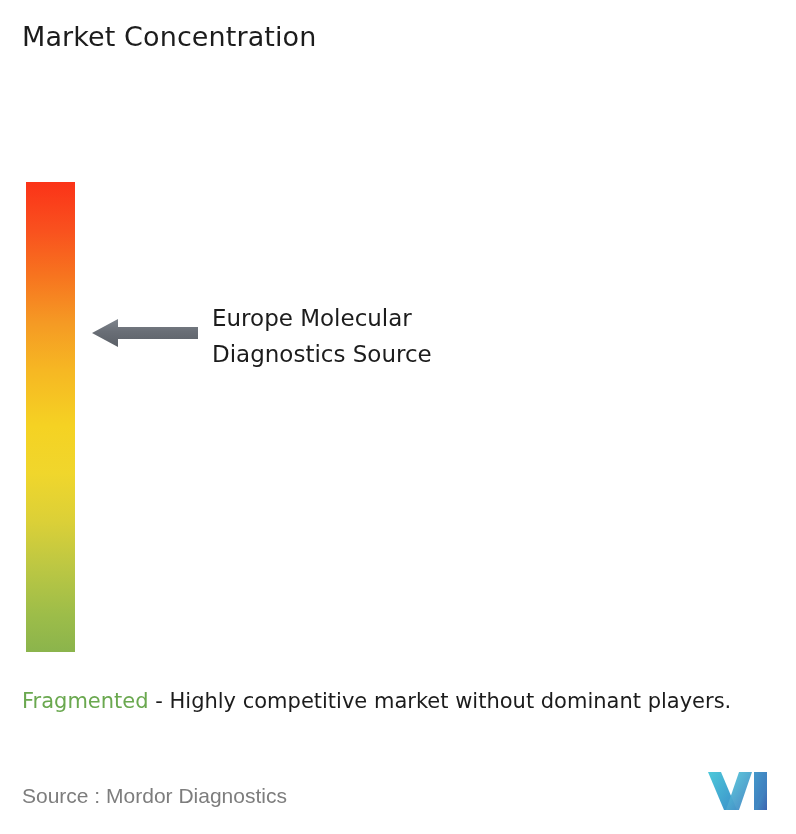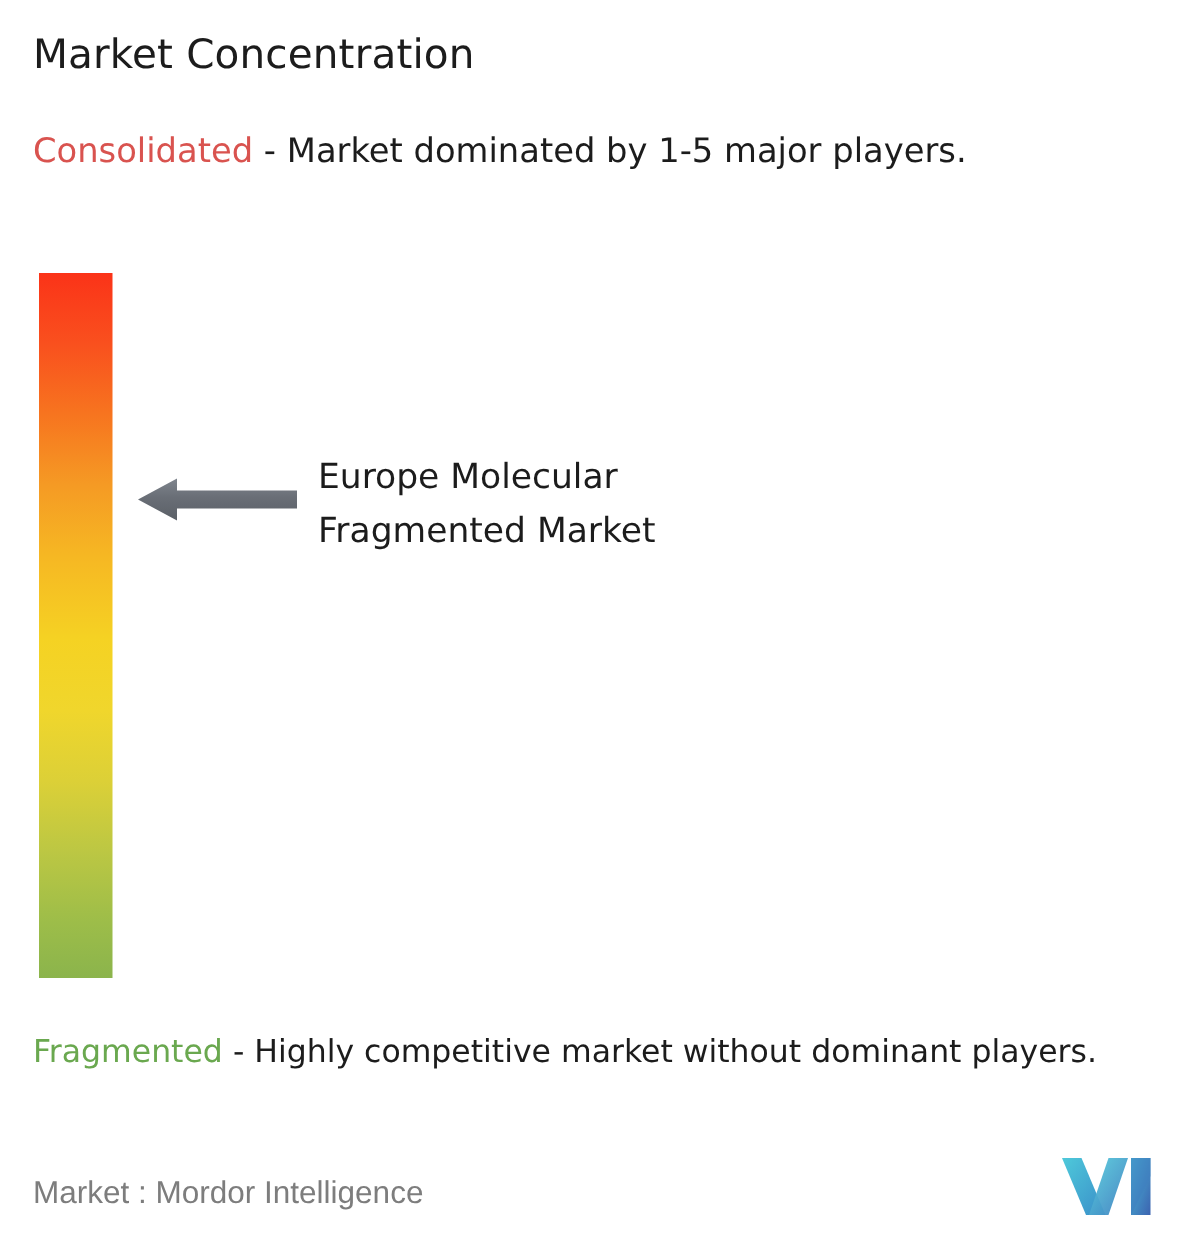--- a/index.html
+++ b/index.html
@@ -132,48 +132,45 @@
     height: 40px;
   }
 </style>
 </head>
 <body>
 
 <div class="page">
 
   <div class="page-title">Market Concentration</div>
 
-  <div class="legend-top">
-    <span class="legend-term-consolidated">Consolidated</span><span> </span> <span class="legend-desc">- Market dominated by 1-5 major players.</span>
-  </div>
 
   <div class="gradient-bar"></div>
 
   <div class="callout">
     <span class="arrow-icon">
       <svg width="106" height="30" viewBox="0 0 106 30" xmlns="http://www.w3.org/2000/svg">
         <defs>
           <linearGradient id="arrowGrad" x1="0" y1="0" x2="0" y2="1">
             <stop offset="0%" stop-color="#7f858d"></stop>
             <stop offset="45%" stop-color="#696e76"></stop>
             <stop offset="100%" stop-color="#5b6067"></stop>
           </linearGradient>
         </defs>
         <polygon points="0,15 26,1 26,9 106,9 106,21 26,21 26,29" fill="url(#arrowGrad)"></polygon>
       </svg>
     </span>
     <div class="callout-label">Europe Molecular
-Fragmented Market</div>
+Diagnostics Source</div>
   </div>
 
   <div class="legend-bottom">
     <span class="legend-term-fragmented">Fragmented</span><span> </span> <span class="legend-desc">- Highly competitive market without dominant players.</span>
   </div>
 
-  <div class="source-text">Market :  Mordor Intelligence</div>
+  <div class="source-text">Source :  Mordor Diagnostics</div>
 
   <span class="brand-logo">
     <svg width="62" height="40" viewBox="0 0 62 40" xmlns="http://www.w3.org/2000/svg">
       <defs>
         <linearGradient id="lgA" x1="0" y1="0" x2="1" y2="1">
           <stop offset="0%" stop-color="#4ec9da"></stop>
           <stop offset="100%" stop-color="#3a8ec9"></stop>
         </linearGradient>
         <linearGradient id="lgB" x1="0" y1="0" x2="1" y2="1">
           <stop offset="0%" stop-color="#59cfdd"></stop>

